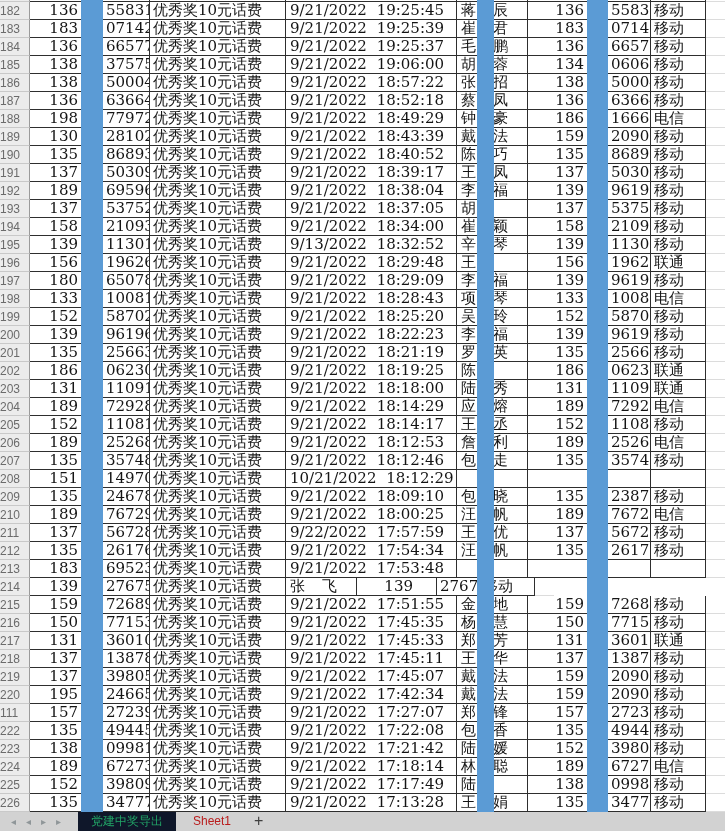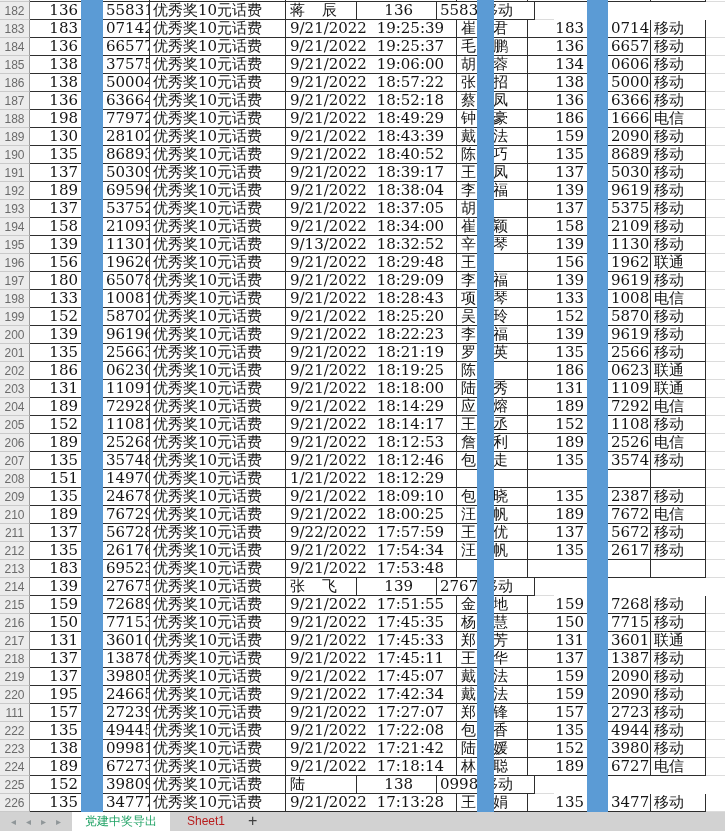--- a/index.html
+++ b/index.html
@@ -4,21 +4,21 @@
 <style>
   html,body{margin:0;padding:0;background:#fff;}
   body{width:725px;height:831px;overflow:hidden;font-family:"DejaVu Serif",serif;}
   .stage{position:relative;width:725px;height:831px;background:#fff;}
   .sheet{position:absolute;left:0;top:0;width:725px;height:812px;}
   .row{display:flex;height:18px;}
   .row.partial{height:2px;overflow:hidden;}
   .cell{box-sizing:border-box;height:100%;border-right:1px solid #2e2e2e;border-bottom:1px solid #2e2e2e;
         font-size:15px;line-height:17px;white-space:nowrap;overflow:hidden;color:#141414;background:#fff;}
   .rowhead{width:30px;background:#ececec;border-right:1px solid #9b9b9b;border-bottom:1px solid #c9c9c9;
-           color:#6b6b6b;font-family:"Liberation Sans",sans-serif;font-size:12px;text-align:center;line-height:18px;}
+           color:#6b6b6b;font-family:"Liberation Sans",sans-serif;font-size:12px;line-height:18px;}
   .colB{width:73px;text-align:right;padding-right:24px;}
   .colC{width:47px;padding-left:3px;}
   .colD{width:136px;padding-left:3px;}
   .colE{width:171px;padding-left:4px;word-spacing:5px;}
   .colF{width:71px;position:relative;}
   .colF .nc1{position:absolute;left:4px;top:0;}
   .colF .nc2{position:absolute;left:36px;top:0;}
   .colG{width:80px;text-align:right;padding-right:23px;}
   .colH{width:43px;padding-left:3px;}
   .colI{width:55px;padding-left:3px;}
@@ -26,21 +26,21 @@
   .sliver{display:block;margin-top:-15px;}
   .bar{position:absolute;top:0;height:812px;background:#5b9bd5;z-index:4;}
   .bar1{left:81px;width:22px;}
   .bar2{left:477px;width:17px;}
   .bar3{left:587px;width:21px;}
   .tabbar{position:absolute;left:0;top:812px;width:725px;height:19px;background:#d2d2d2;
           display:flex;align-items:stretch;font-family:"Liberation Sans",sans-serif;}
   .navgroup{display:flex;align-items:center;padding:0 6px 0 6px;color:#8f9699;}
   .navbtn{font-size:10px;width:15px;text-align:center;line-height:19px;cursor:default;}
   .tab{line-height:19px;font-size:12px;padding:0 13px;white-space:nowrap;}
-  .tab.active{background:#ffffff;color:#21a366;}
+  .tab.active{background:#0f172a;color:#21a366;margin-left:6px;}
   .tab.inactive{color:#b91c1c;margin-left:4px;}
   .addsheet{line-height:18px;font-size:16px;color:#3f3f3f;padding:0 8px;margin-left:2px;}
 </style>
 </head>
 <body>
 
 <div class="stage">
 
   <div class="sheet">
 
@@ -59,20 +59,21 @@
           <span class="sliver">移动</span>
         </div>
       <div class="cell colOut"></div>
     </div>
     <div id="rows-container">
     <div class="row">
       <div class="cell rowhead">182</div>
       <div class="cell colB">136</div>
       <div class="cell colC">55831</div>
       <div class="cell colD">优秀奖10元话费</div>
+      <div class="cell colE">9/21/2022 19:25:45</div>
       <div class="cell colF">
         <span class="nc1">蒋</span>
         <span class="nc2">辰</span>
       </div>
       <div class="cell colG">136</div>
       <div class="cell colH">55831</div>
       <div class="cell colI">移动</div>
       <div class="cell colOut"></div>
     </div>
 
@@ -474,21 +475,21 @@
       <div class="cell colH">35748</div>
       <div class="cell colI">移动</div>
       <div class="cell colOut"></div>
     </div>
 
     <div class="row">
       <div class="cell rowhead">208</div>
       <div class="cell colB">151</div>
       <div class="cell colC">14970</div>
       <div class="cell colD">优秀奖10元话费</div>
-      <div class="cell colE">1/21/2022 18:12:29</div>
+      <div class="cell colE">10/21/2022 18:12:29</div>
       <div class="cell colF">
         <span class="nc1"></span>
         <span class="nc2"></span>
       </div>
       <div class="cell colG"></div>
       <div class="cell colH"></div>
       <div class="cell colI"></div>
       <div class="cell colOut"></div>
     </div>
 
@@ -745,20 +746,21 @@
       <div class="cell colH">67273</div>
       <div class="cell colI">电信</div>
       <div class="cell colOut"></div>
     </div>
 
     <div class="row">
       <div class="cell rowhead">225</div>
       <div class="cell colB">152</div>
       <div class="cell colC">39809</div>
       <div class="cell colD">优秀奖10元话费</div>
+      <div class="cell colE">9/21/2022 17:17:49</div>
       <div class="cell colF">
         <span class="nc1">陆</span>
         <span class="nc2"></span>
       </div>
       <div class="cell colG">138</div>
       <div class="cell colH">09981</div>
       <div class="cell colI">移动</div>
       <div class="cell colOut"></div>
     </div>
 

